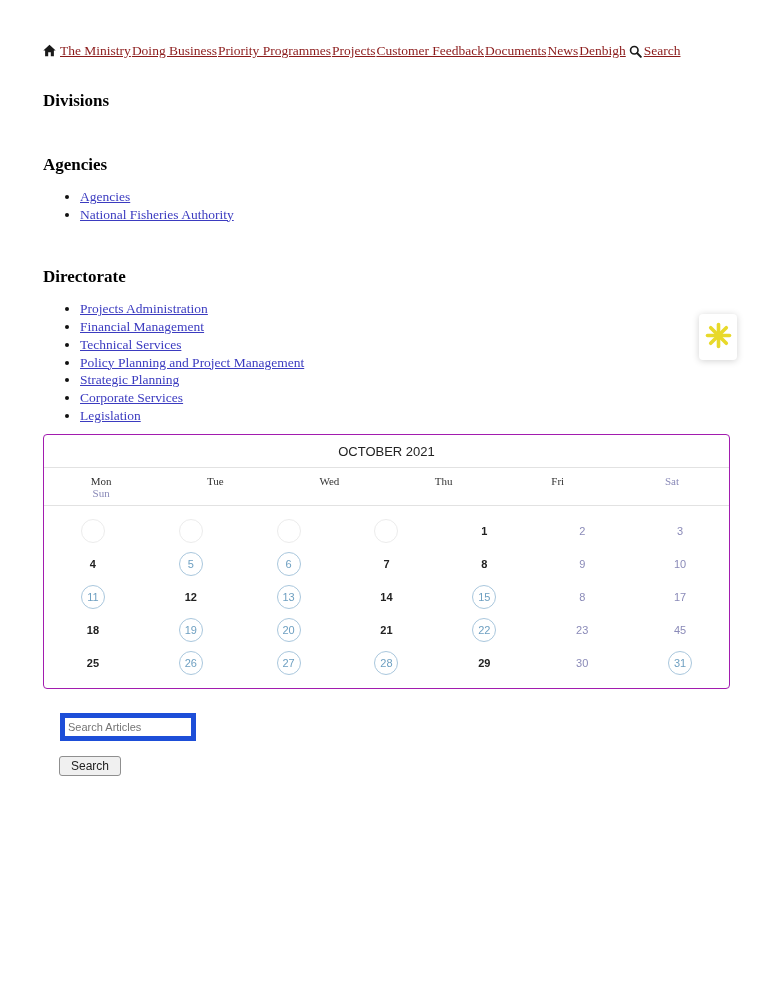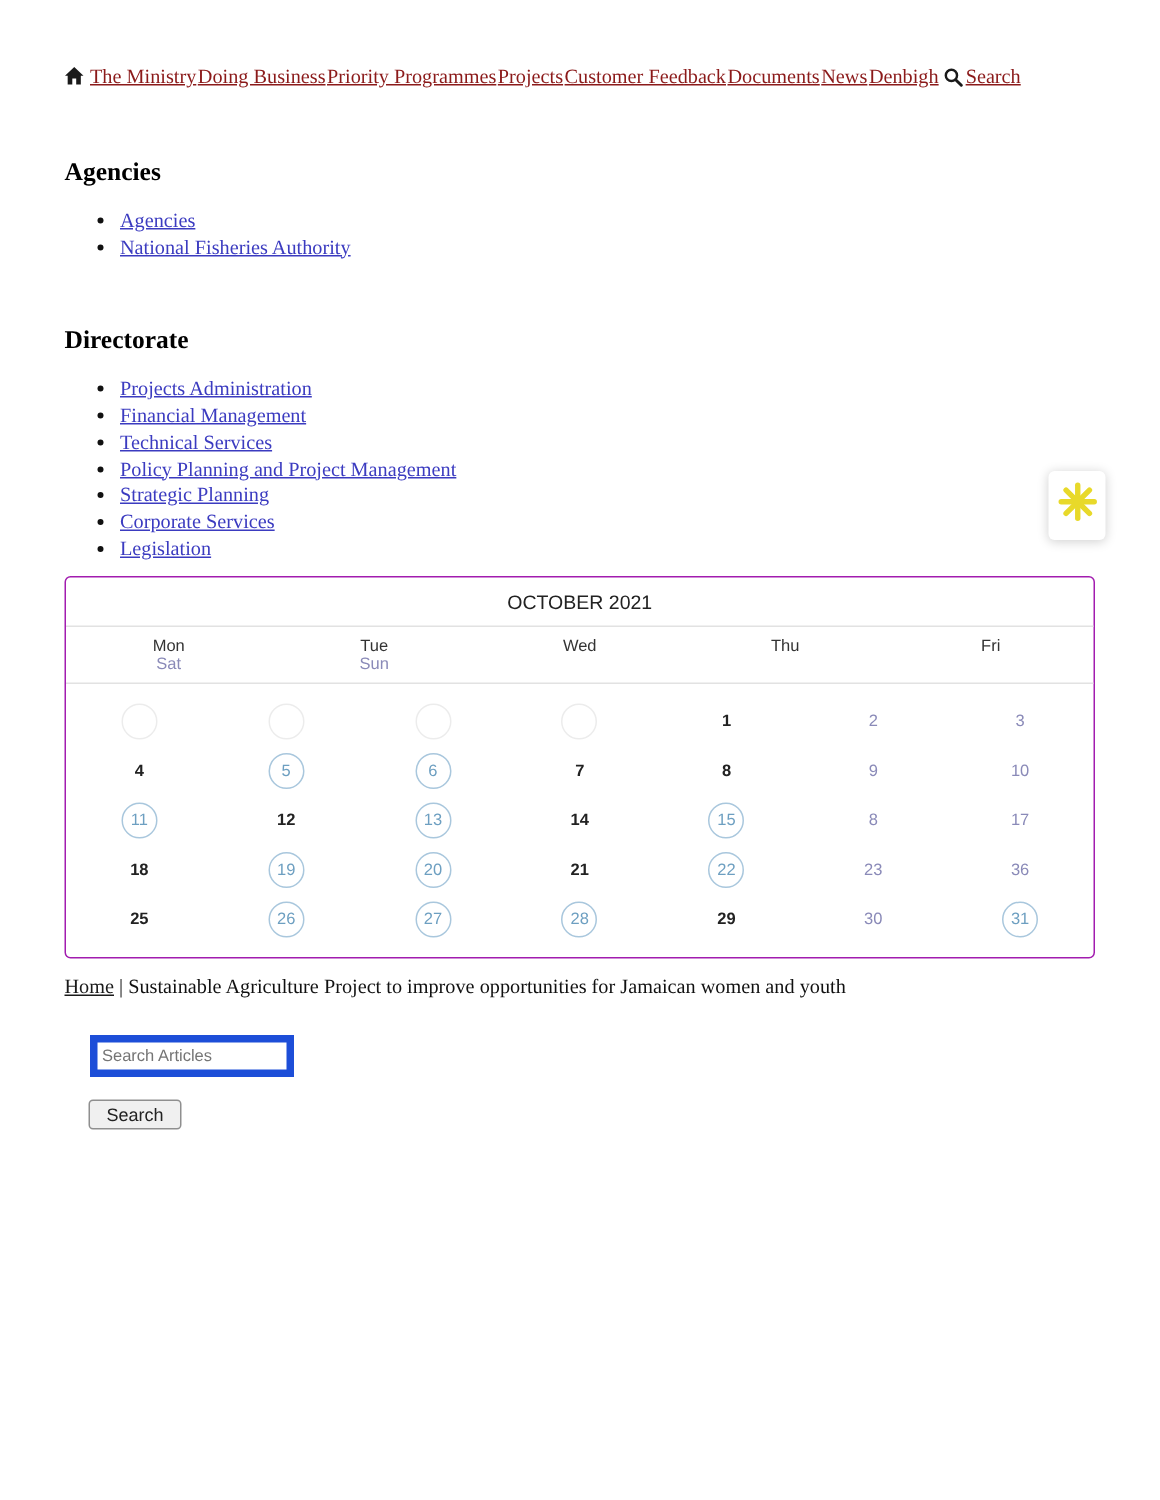--- a/index.html
+++ b/index.html
@@ -38,23 +38,24 @@
     margin-top:10px;
     border:1px solid #a21caf; border-radius:4px;
     font-family:"Liberation Sans", sans-serif;
     background:#fff;
   }
   .cal-title {
     text-align:center; font-size:13px; color:#222;
     padding:9px 0 8px 0; border-bottom:1px solid #e2e2e2;
   }
   .cal-weekdays {
-    display:grid; grid-template-columns:repeat(5,1fr);
+    display:grid; grid-template-columns:repeat(6,1fr);
     padding:7px 0 6px 0; border-bottom:1px solid #e2e2e2;
     font-size:11px;
+    font-family:Liberation Serif, serif;
   }
   .cal-weekday { text-align:center; color:#333; }
   .cal-weekday.weekend { color:#8a8ab8; }
   .cal-grid {
     display:grid; grid-template-columns:repeat(7,1fr);
     row-gap:7px; padding:12px 0 12px 0;
   }
   .cal-cell { display:flex; align-items:center; justify-content:center; height:26px; }
   .day-num {
     width:24px; height:24px; border-radius:50%;
@@ -116,20 +117,21 @@
     <a href="#">Denbigh</a>
     <span class="search-icon">
       <svg width="13" height="13" viewBox="0 0 16 16">
         <circle cx="6.5" cy="6.5" r="4.6" fill="none" stroke="#1a1a1a" stroke-width="2"></circle>
         <line x1="10.2" y1="10.2" x2="14.6" y2="14.6" stroke="#1a1a1a" stroke-width="2.4" stroke-linecap="round"></line>
       </svg>
     </span>
     <a href="#">Search</a>
   </nav>
 
+  <h2 class="section-title first">Divisions</h2>
 
   <h2 class="section-title">Agencies</h2>
   <ul class="link-list">
     <li><a href="#">Agencies</a></li>
     <li><a href="#">National Fisheries Authority</a></li>
   </ul>
 
   <h2 class="section-title">Directorate</h2>
   <ul class="link-list">
     <li><a href="#">Projects Administration</a></li>
@@ -228,21 +230,21 @@
         <div class="cal-cell">
           <span class="day-num">21</span>
         </div>
         <div class="cal-cell">
           <span class="day-num event">22</span>
         </div>
         <div class="cal-cell">
           <span class="day-num weekend">23</span>
         </div>
         <div class="cal-cell">
-          <span class="day-num weekend">36</span>
+          <span class="day-num weekend">45</span>
         </div>
         <div class="cal-cell">
           <span class="day-num">25</span>
         </div>
         <div class="cal-cell">
           <span class="day-num event">26</span>
         </div>
         <div class="cal-cell">
           <span class="day-num event">27</span>
         </div>
@@ -254,25 +256,20 @@
         </div>
         <div class="cal-cell">
           <span class="day-num weekend">30</span>
         </div>
         <div class="cal-cell">
           <span class="day-num event">31</span>
         </div>
       </div>
   </div>
 
-  <div class="breadcrumb">
-    <a href="#">Home</a>
-    <span>|</span>
-    <span>Sustainable Agriculture Project to improve opportunities for Jamaican women and youth</span>
-  </div>
 
   <div class="article-search">
     <input type="text" placeholder="Search Articles" style="">
     <div class="btn-row">
       <button>Search</button>
     </div>
   </div>
 
 </div>
 

